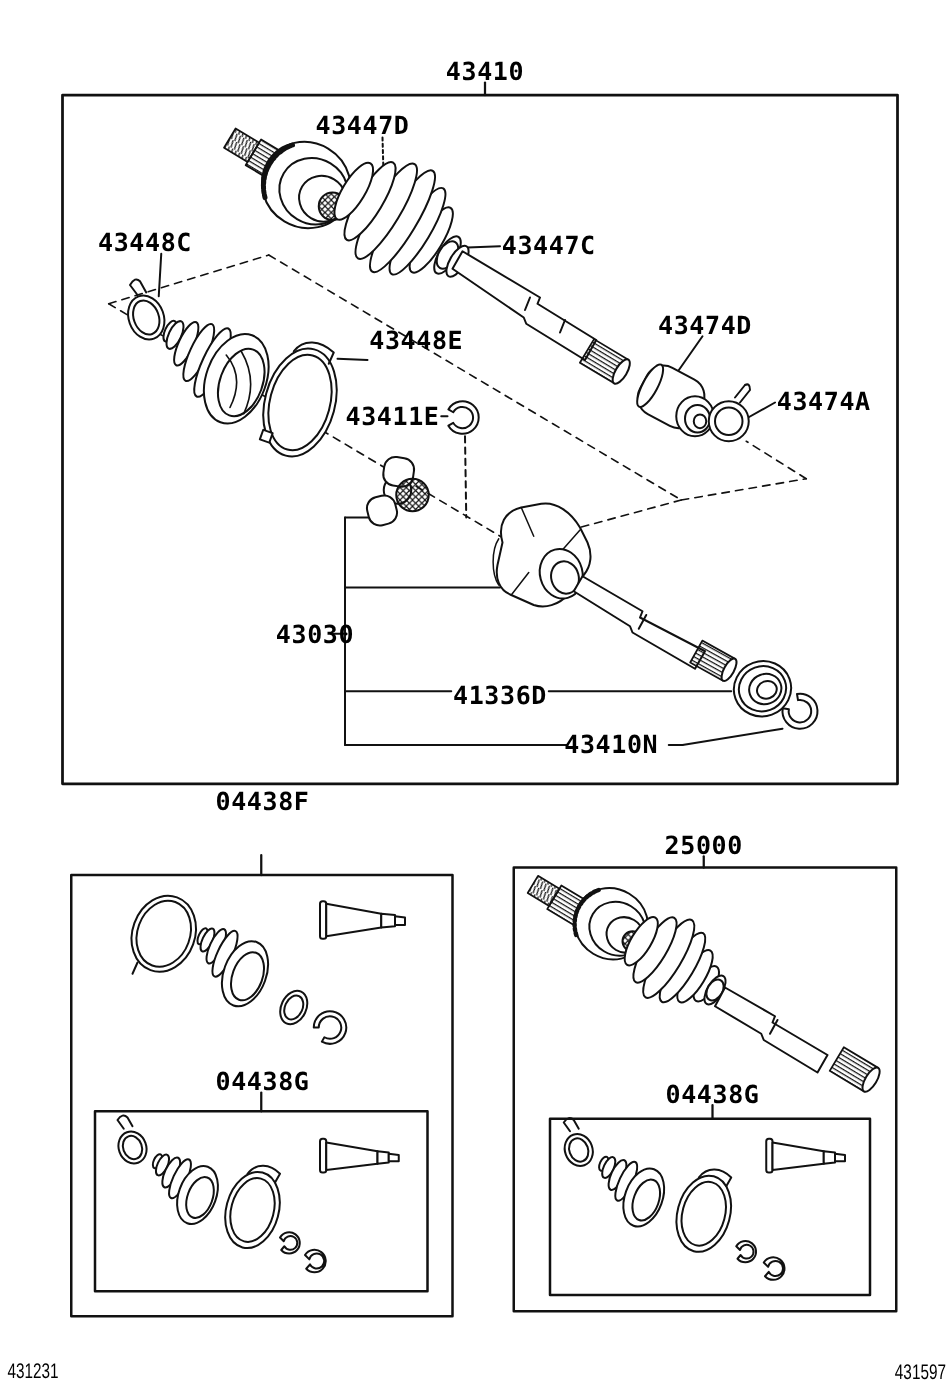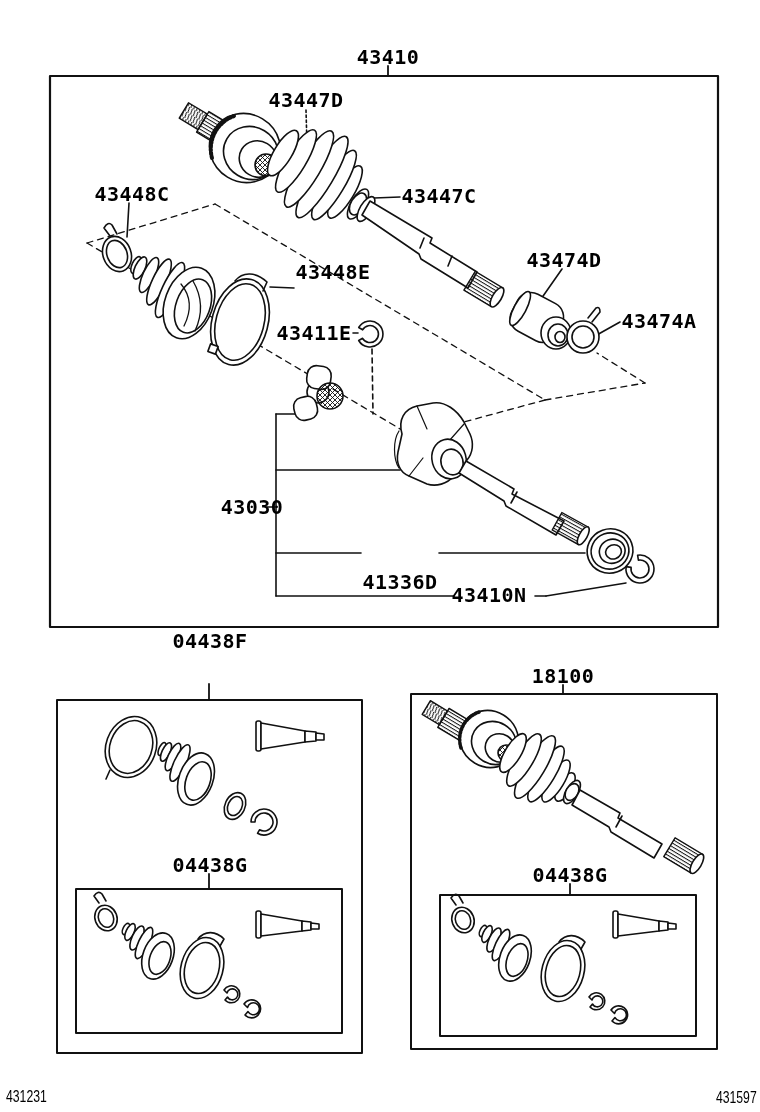--- a/index.html
+++ b/index.html
@@ -341,31 +341,31 @@
   </g>
   <g fill="#fff">
     <rect x="613" y="911" width="5" height="27" rx="2"></rect>
     <path d="M618,914 L659,921 L659,931 L618,936 Z"></path>
     <path d="M659,921 L668,922 L668,930 L659,931 Z"></path>
     <path d="M668,923 L676,924 L676,929 L668,929 Z"></path>
   </g>
 </svg>
 
 <div class="plabel" style="left:388px;top:57px">43410</div>
-<div class="plabel" style="left:306px;top:100px">43447D</div>
-<div class="plabel" style="left:132px;top:194px">43448C</div>
+<div class="plabel" style="left:290px;top:100px">43447D</div>
+<div class="plabel" style="left:116px;top:194px">43448C</div>
 <div class="plabel" style="left:439px;top:196px">43447C</div>
 <div class="plabel" style="left:564px;top:260px">43474D</div>
 <div class="plabel" style="left:333px;top:272px">43448E</div>
 <div class="plabel" style="left:314px;top:333px">43411E</div>
 <div class="plabel" style="left:659px;top:321px">43474A</div>
 <div class="plabel" style="left:252px;top:507px">43030</div>
-<div class="plabel" style="left:400px;top:582px">41336D</div>
+<div class="plabel" style="left:400px;top:556px">41336D</div>
 <div class="plabel" style="left:489px;top:595px">43410N</div>
 <div class="plabel" style="left:210px;top:641px">04438F</div>
 <div class="plabel" style="left:210px;top:865px">04438G</div>
-<div class="plabel" style="left:563px;top:676px">18100</div>
+<div class="plabel" style="left:563px;top:676px">25000</div>
 <div class="plabel" style="left:570px;top:875px">04438G</div>
 
 <div class="fcode" id="footer-left">431231</div>
 <div class="fcode" id="footer-right">431597</div>
 
 </div>
 
 </body></html>

